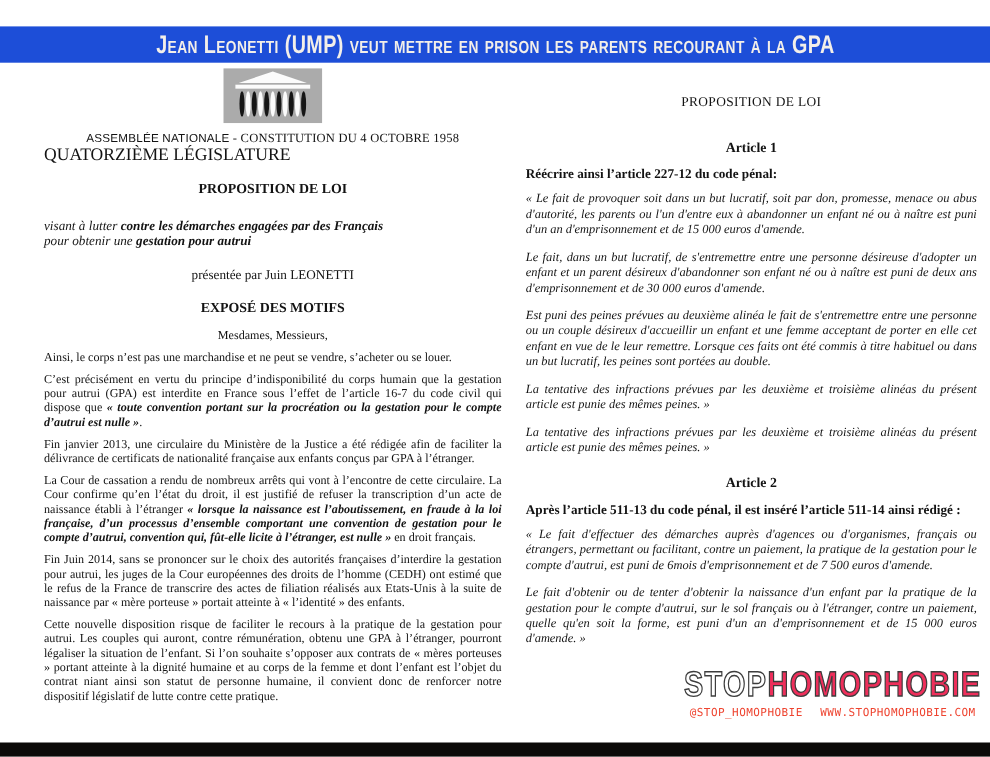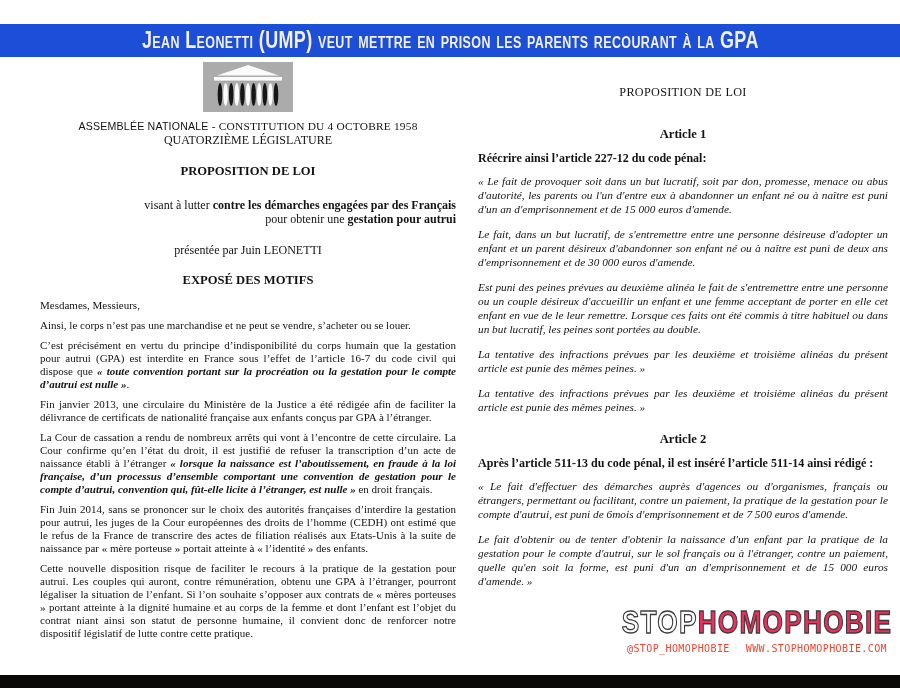--- a/index.html
+++ b/index.html
@@ -34,30 +34,30 @@
 
   
   .col { position: absolute; }
   .col-left  { left: 40px;  top: 56px; width: 416px; }
   .col-right { left: 478px; top: 78px; width: 410px; }
 
   .an-logo { width: 90px; height: 50px; margin: 6px auto 8px auto; display: block; }
 
   .inst-line { text-align: center; font-size: 11.4px; line-height: 13px; letter-spacing: 0.2px; }
   .inst-sans { font-family: "Liberation Sans", sans-serif; font-size: 10.6px; }
-  .inst-line2 { text-align: center; font-size: 12px; line-height: 13px; margin-top: 1px; }
+  .inst-line2 { text-align: left; font-size: 16px; line-height: 13px; margin-top: 1px; }
 
   .doc-title { text-align: center; font-weight: 700; font-size: 12.6px; margin-top: 17px; }
-  .subject { text-align: right; font-size: 12px; line-height: 14px; margin-top: 19px; }
+  .subject { text-align: left; font-size: 12px; line-height: 14px; margin-top: 19px; font-style: italic; }
   .presented { text-align: center; font-size: 12px; margin-top: 17px; }
   .motifs-title { text-align: center; font-weight: 700; font-size: 12.6px; margin-top: 15px; }
 
   p { margin: 0 0 7px 0; font-size: 11px; line-height: 13px; }
   .just { text-align: justify; }
-  .salut { margin-top: 11px; }
+  .salut { margin-top: 11px; text-align: center; }
   .bq { font-style: italic; font-weight: 700; }
 
   
   .rtitle { text-align: center; font-size: 12.2px; letter-spacing: 0.3px; margin-top: 7px; }
   .article-head { text-align: center; font-weight: 700; font-size: 12.6px; margin: 27px 0 9px 0; }
   .article-head.second { margin-top: 18px; }
   .intro { font-weight: 700; font-size: 12px; line-height: 14px; margin: 0 0 9px 0; }
   .quote { font-style: italic; text-align: justify; font-size: 11.3px; line-height: 14px; margin: 0 0 11px 0; }
 
   

